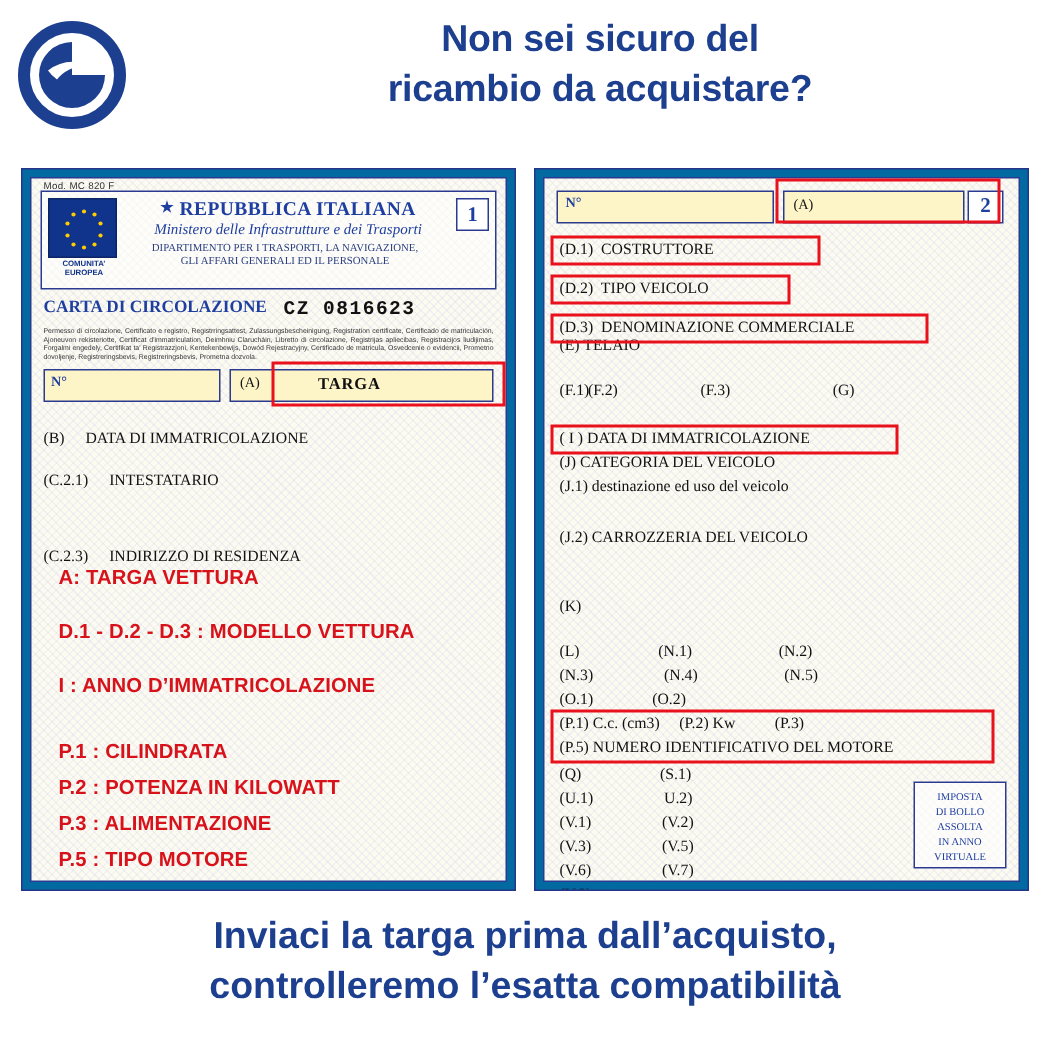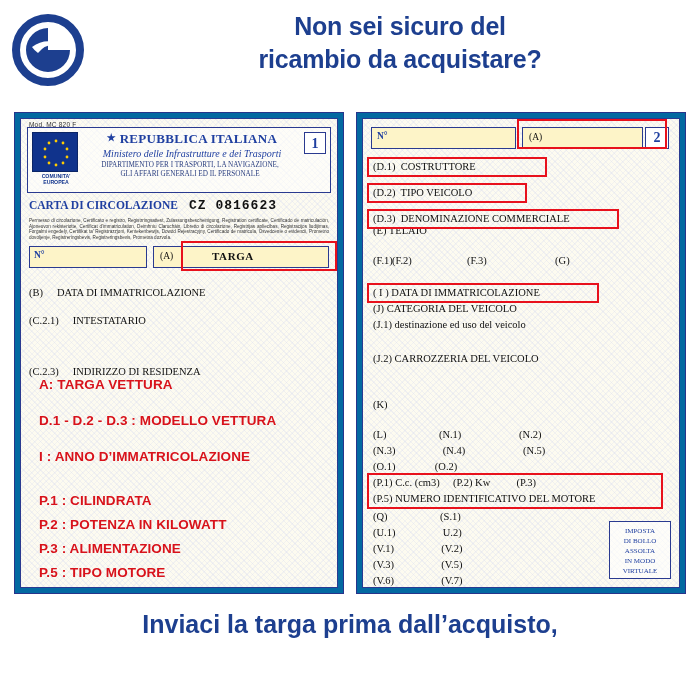--- a/index.html
+++ b/index.html
@@ -349,28 +349,29 @@
     <div class="rline" style="top:408px;">(U.1)                  U.2)</div>
     <div class="rline" style="top:424px;">(V.1)                  (V.2)</div>
     <div class="rline" style="top:440px;">(V.3)                  (V.5)</div>
     <div class="rline" style="top:456px;">(V.6)                  (V.7)</div>
     <div class="rline" style="top:456px; top:456px; margin-top:16px;">(V.9)</div>
 
     <div id="bollo">
       <div>IMPOSTA</div>
       <div>DI BOLLO</div>
       <div>ASSOLTA</div>
-      <div>IN MODO</div>
+      <div>IN ANNO</div>
       <div>VIRTUALE</div>
     </div>
   </div>
 
   <div class="redbox" style="left:160px; top:6px;  width:150px; height:30px;"></div>
   <div class="redbox" style="left:10px;  top:44px; width:180x; width:180px; height:20px;"></div>
   <div class="redbox" style="left:10px;  top:70px; width:160px; height:20px;"></div>
   <div class="redbox" style="left:10px;  top:96px; width:252px; height:20px;"></div>
   <div class="redbox" style="left:10px;  top:170px; width:232px; height:20px;"></div>
   <div class="redbox" style="left:10px;  top:360px; width:296px; height:36px;"></div>
 </div>
 
 <div id="footer">
   <div>Inviaci la targa prima dall’acquisto,</div>
+  <div>controlleremo l’esatta compatibilità</div>
 </div>
 
 </body></html>

